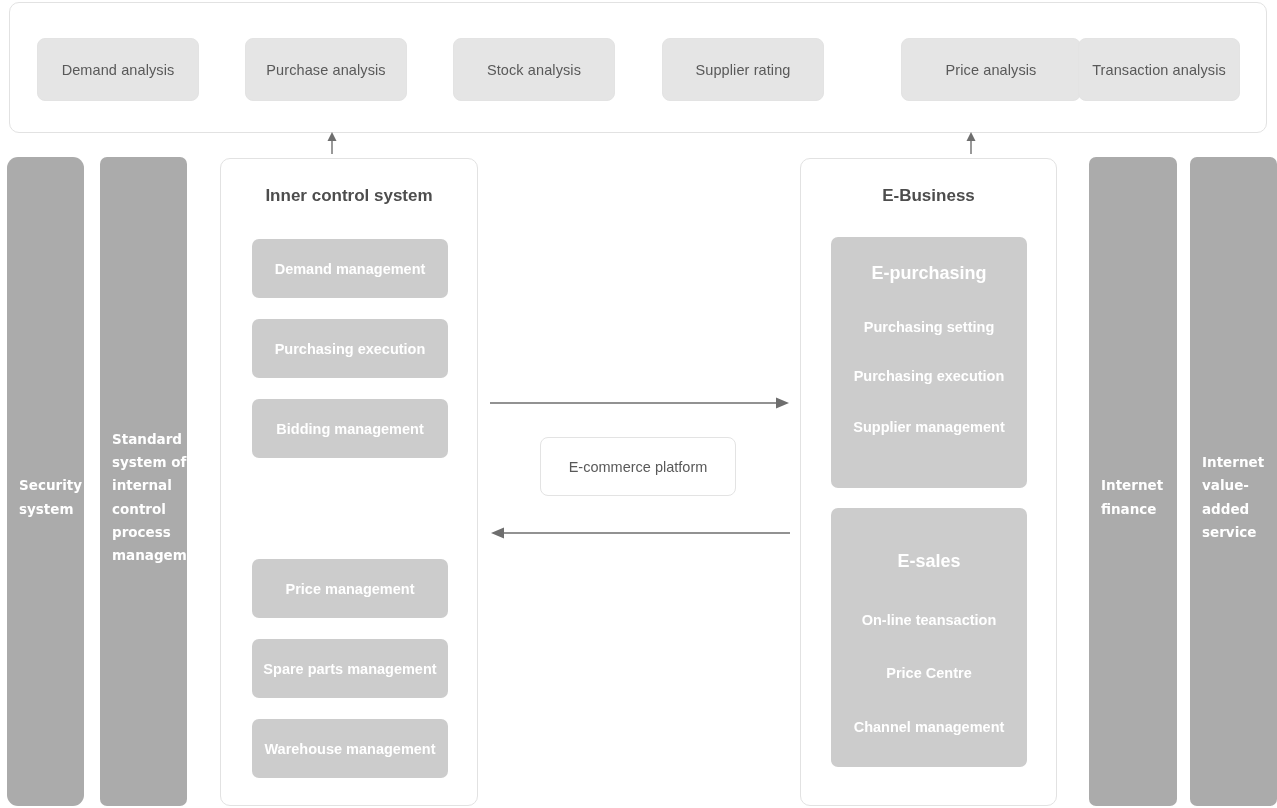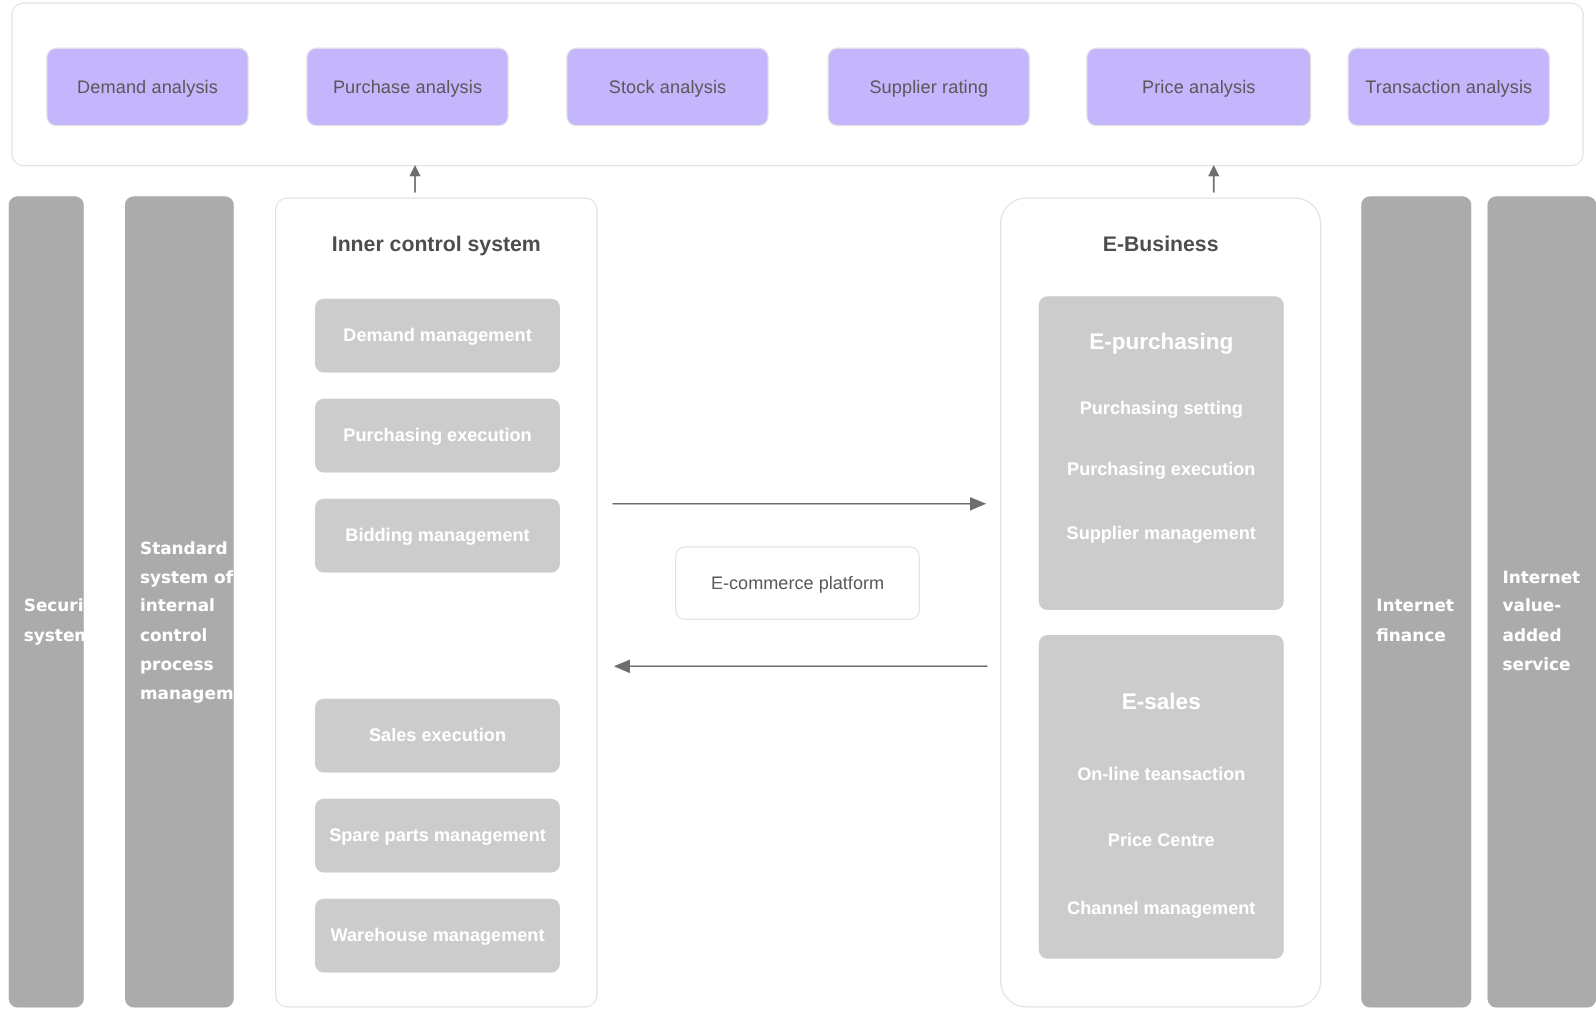--- a/index.html
+++ b/index.html
@@ -30,21 +30,21 @@
     box-sizing: border-box;
     background: #ffffff;
     border: 1px solid #e2e2e2;
     border-radius: 10px;
   }
   .analysis-chip {
     position: absolute;
     top: 35px;
     height: 63px;
     box-sizing: border-box;
-    background: #c4b5fd;
+    background: #e5e5e5;
     border: 1px solid #e3e3e3;
     border-radius: 8px;
     display: flex;
     align-items: center;
     justify-content: center;
     color: #595959;
     font-size: 14.5px;
     letter-spacing: .1px;
     white-space: nowrap;
   }
@@ -80,21 +80,21 @@
   .panel-title {
     position: absolute;
     left: 0;
     right: 0;
     text-align: center;
     color: #4d4d4d;
     font-size: 17px;
   }
   #panel-inner { left: 220px; top: 158px; width: 258px; height: 648px; }
   #panel-inner .panel-title { top: 27px; }
-  #panel-ebiz  { left: 800px; top: 158px; width: 257px; height: 648px; border-radius: 21px; }
+  #panel-ebiz  { left: 800px; top: 158px; width: 257px; height: 648px; }
   #panel-ebiz  .panel-title { top: 27px; }
 
   
   .module-chip {
     position: absolute;
     left: 31px;
     width: 196px;
     height: 59px;
     box-sizing: border-box;
     background: #cccccc;
@@ -165,51 +165,51 @@
 </head>
 <body>
 
 <div id="canvas">
 
   <div class="analysis-bar">
     <div class="analysis-chip" style="left:27px;  width:162px;">Demand analysis</div>
     <div class="analysis-chip" style="left:235px; width:162px;">Purchase analysis</div>
     <div class="analysis-chip" style="left:443px; width:162px;">Stock analysis</div>
     <div class="analysis-chip" style="left:652px; width:162px;">Supplier rating</div>
-    <div class="analysis-chip" style="left:859px; width:180px;">Price analysis</div>
+    <div class="analysis-chip" style="left:891px; width:180px;">Price analysis</div>
     <div class="analysis-chip" style="left:1068px;width:162px;">Transaction analysis</div>
   </div>
 
   <div class="connector" style="left:322px; top:131px;">
     <svg width="20" height="24" viewBox="0 0 20 24">
       <line x1="10" y1="23" x2="10" y2="8" stroke="#6e6e6e" stroke-width="1.4"></line>
       <polygon points="10,1 5.5,10 14.5,10" fill="#6e6e6e"></polygon>
     </svg>
   </div>
   <div class="connector" style="left:961px; top:131px;">
     <svg width="20" height="24" viewBox="0 0 20 24">
       <line x1="10" y1="23" x2="10" y2="8" stroke="#6e6e6e" stroke-width="1.4"></line>
       <polygon points="10,1 5.5,10 14.5,10" fill="#6e6e6e"></polygon>
     </svg>
   </div>
 
-  <div class="pillar" style="left:7px;   width:60px;">
+  <div class="pillar" style="left:7px;   width:77px;border-radius:11px;">
     <span class="pillar-label">Security system</span>
   </div>
   <div class="pillar" style="left:100px; width:87px;">
     <span class="pillar-label">Standard system of internal control process management</span>
   </div>
 
   <div class="panel" id="panel-inner">
     <div class="panel-title">Inner control system</div>
 
     <div class="module-chip" style="top:80px;">Demand management</div>
     <div class="module-chip" style="top:160px;">Purchasing execution</div>
     <div class="module-chip" style="top:240px;">Bidding management</div>
-    <div class="module-chip" style="top:400px;">Sales execution</div>
+    <div class="module-chip" style="top:400px;">Price management</div>
     <div class="module-chip" style="top:480px;">Spare parts management</div>
     <div class="module-chip" style="top:560px;">Warehouse management</div>
   </div>
 
   <div class="connector" style="left:490px; top:396px;">
     <svg width="300" height="16" viewBox="0 0 300 16">
       <line x1="0" y1="7" x2="288" y2="7" stroke="#6e6e6e" stroke-width="1.3"></line>
       <polygon points="299,7 286,1.5 286,12.5" fill="#6e6e6e"></polygon>
     </svg>
   </div>

